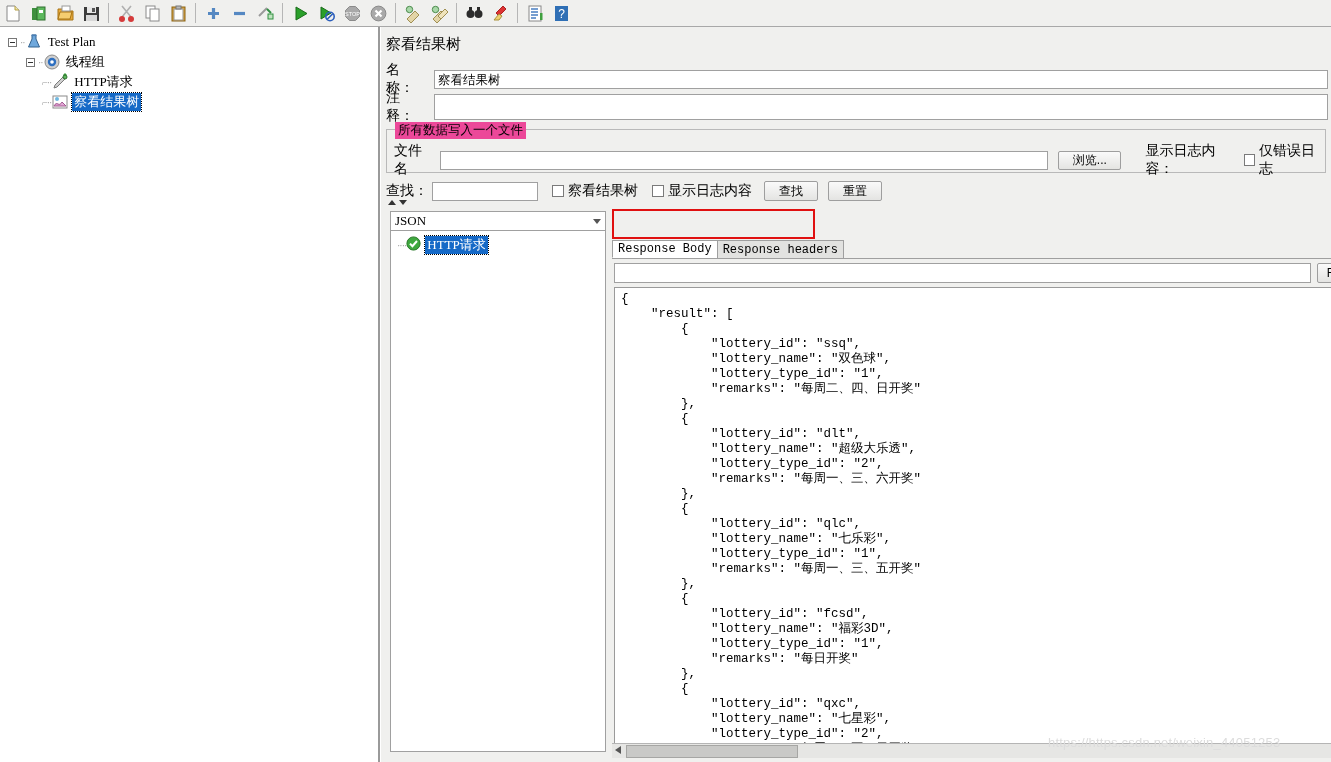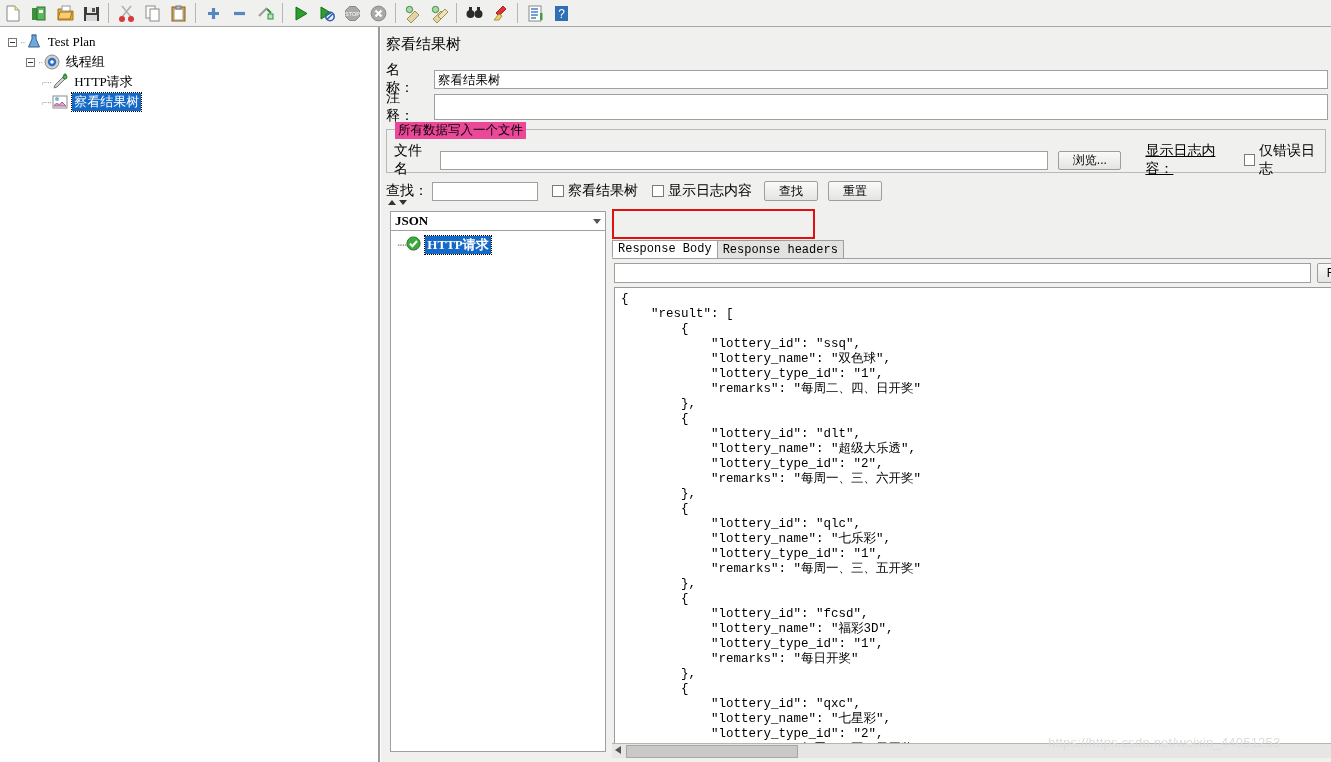--- a/index.html
+++ b/index.html
@@ -98,21 +98,20 @@
 
   
   .split-arrows { position: absolute; display: flex; gap: 3px; align-items: center; }
   .tri-up { width:0;height:0;border-left:4px solid transparent;border-right:4px solid transparent;border-bottom:5px solid #333; cursor:pointer;}
   .tri-dn { width:0;height:0;border-left:4px solid transparent;border-right:4px solid transparent;border-top:5px solid #333; cursor:pointer;}
 
   
   .results-pane {
     position: absolute; left: 9px; top: 184px; width: 228px; height: 545px;
     background: #f0f0ee;
-    font-weight: bold;
   }
   .combo {
     width: 216px; height: 20px; box-sizing: border-box;
     background: #ffffff; border: 1px solid #a0a0a0;
     display: flex; align-items: center; justify-content: space-between;
     padding: 0 4px; font-family: "Liberation Serif", serif; font-size: 13px;
     cursor: pointer;
   }
   .chev { width:0;height:0;border-left:4px solid transparent;border-right:4px solid transparent;border-top:5px solid #555; }
   .results-tree {
@@ -395,21 +394,21 @@
       <span class="lbl">注释：</span>
       <div class="txtfield" style="width:896px; margin-left:6px; height:26px;"></div>
     </div>
 
     <div class="groupbox" style="left:5px; top:102px; width:940px; height:44px;">
       <span class="group-title">所有数据写入一个文件</span>
       <div class="row" style="left:7px; top:12px;">
         <span class="lbl">文件名</span>
         <div class="txtfield" style="width:646px; margin-left:6px;"></div>
         <div class="btn" style="width:66px;height:19px;margin-left:10px;">浏览...</div>
-        <span class="lbl" style="margin-left:24px;text-decoration:underline;">显示日志内容：</span>
+        <span class="lbl" style="margin-left:24px;">显示日志内容：</span>
         <span class="cb" style="margin-left:6px;"></span>
         <span class="lbl">仅错误日志</span>
       </div>
     </div>
 
     <div class="row" style="left:5px; top:154px;">
       <span class="lbl">查找：</span>
       <div class="txtfield" style="width:106px; margin-left:4px;"></div>
       <span class="cb" style="margin-left:14px;"></span>
       <span class="lbl">察看结果树</span>

